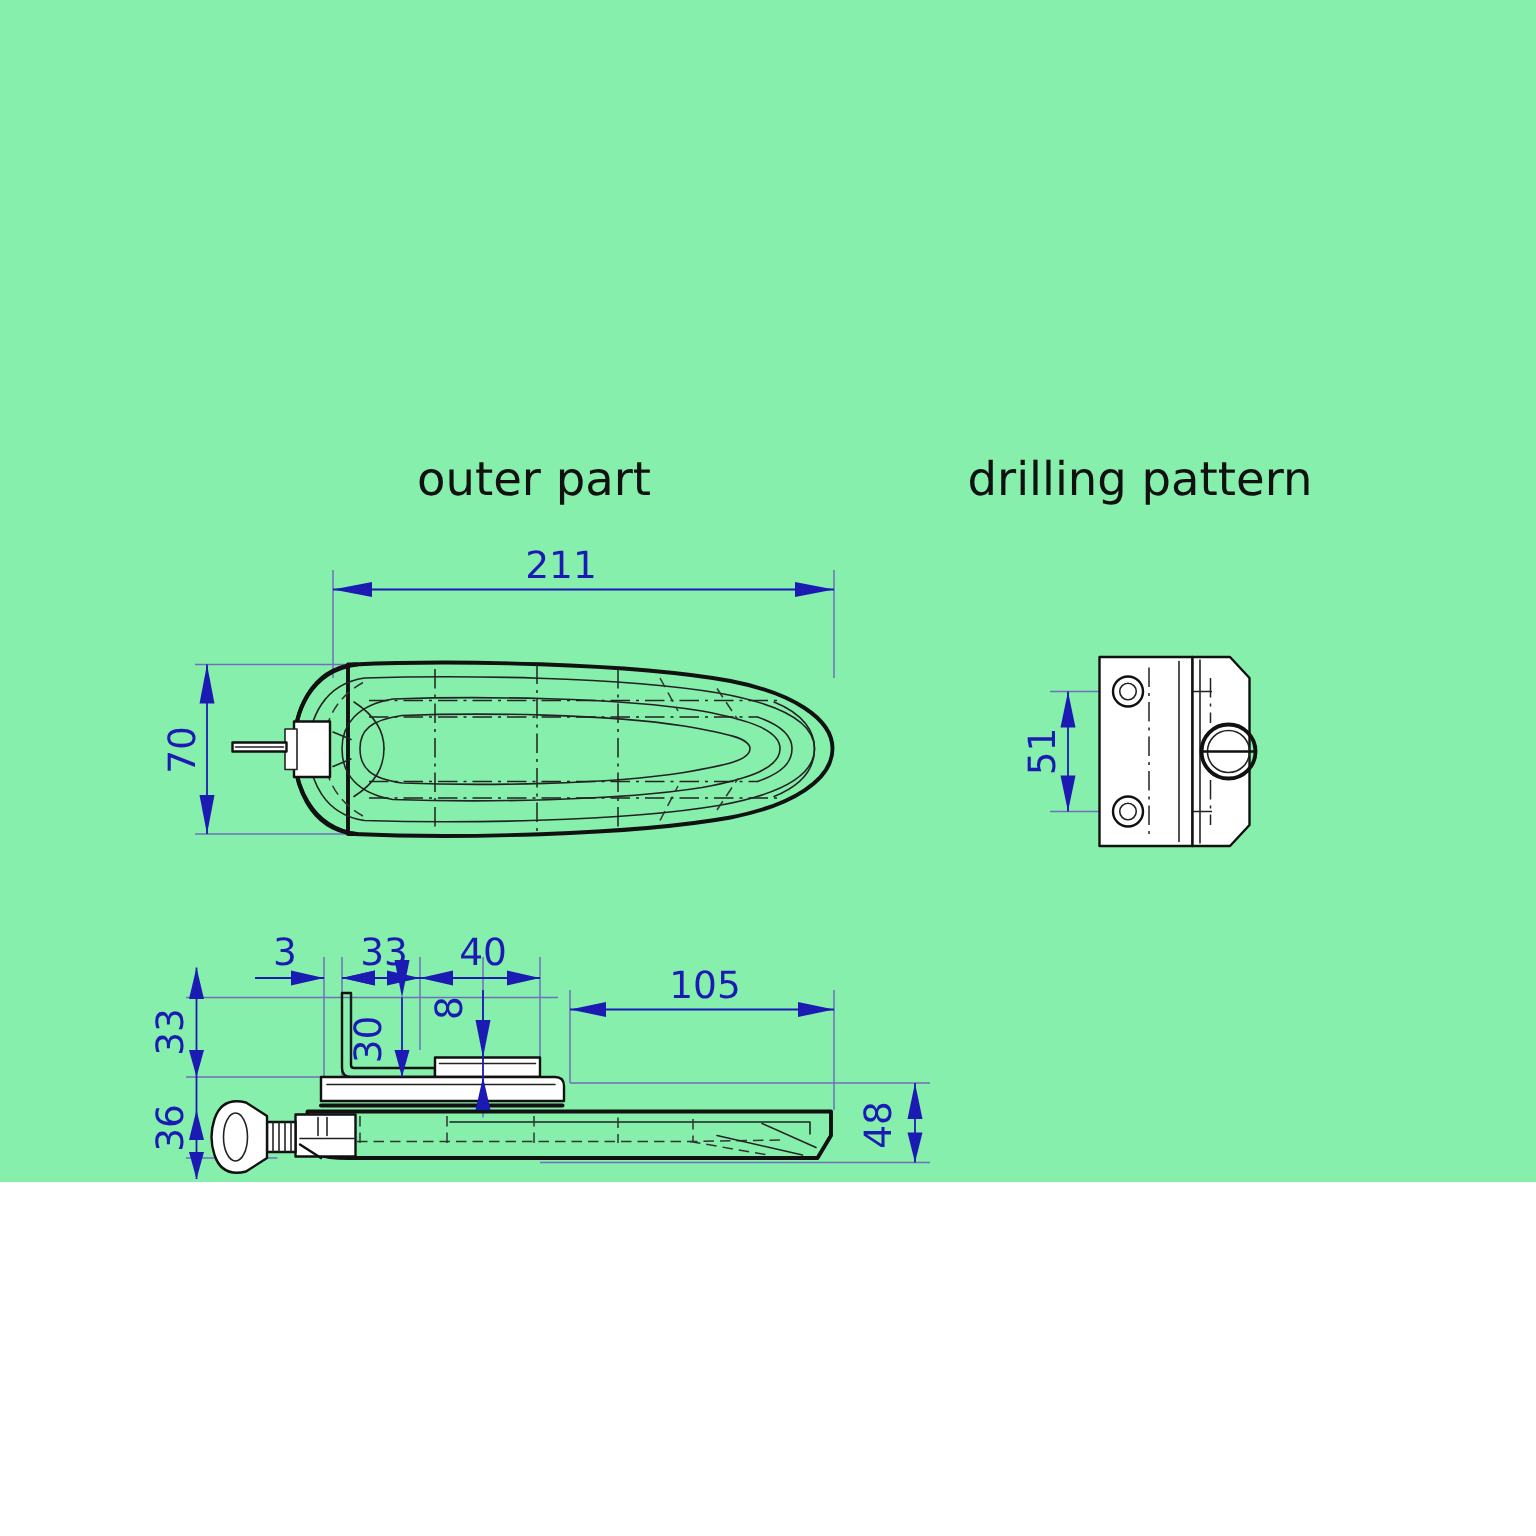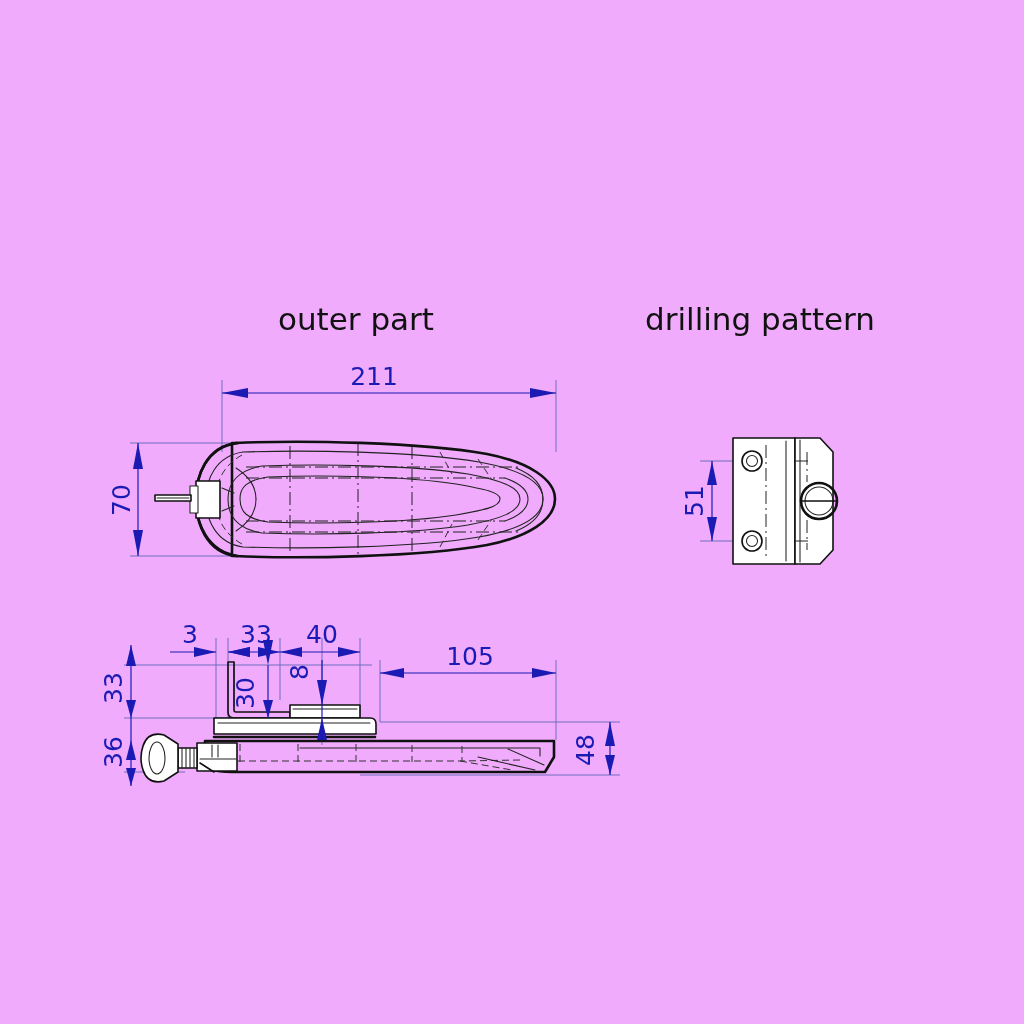--- a/index.html
+++ b/index.html
@@ -9,22 +9,22 @@
   }
   body {
     width: 1024px;
     height: 1024px;
     font-family: "DejaVu Sans", sans-serif;
     overflow: hidden;
   }
   #sheet {
     position: relative;
     width: 1024px;
-    height: 1024px;
-    background: #f0abfc;
+    height: 788px;
+    background: #86efac;
   }
   svg.drawing {
     position: absolute;
     left: 0;
     top: 0;
     width: 1024px;
     height: 1024px;
   }
   .ttl {
     font-family: "DejaVu Sans", sans-serif;

